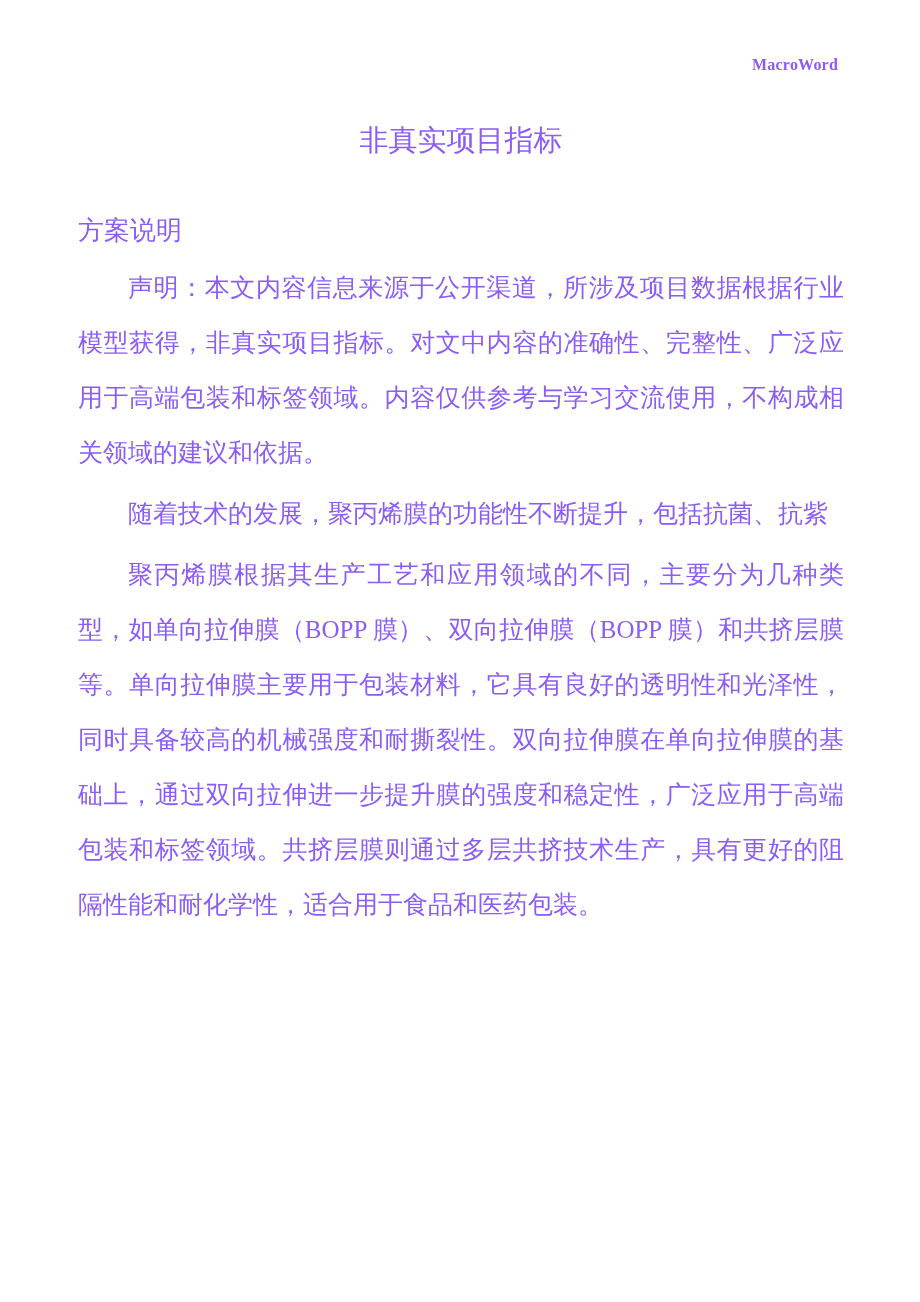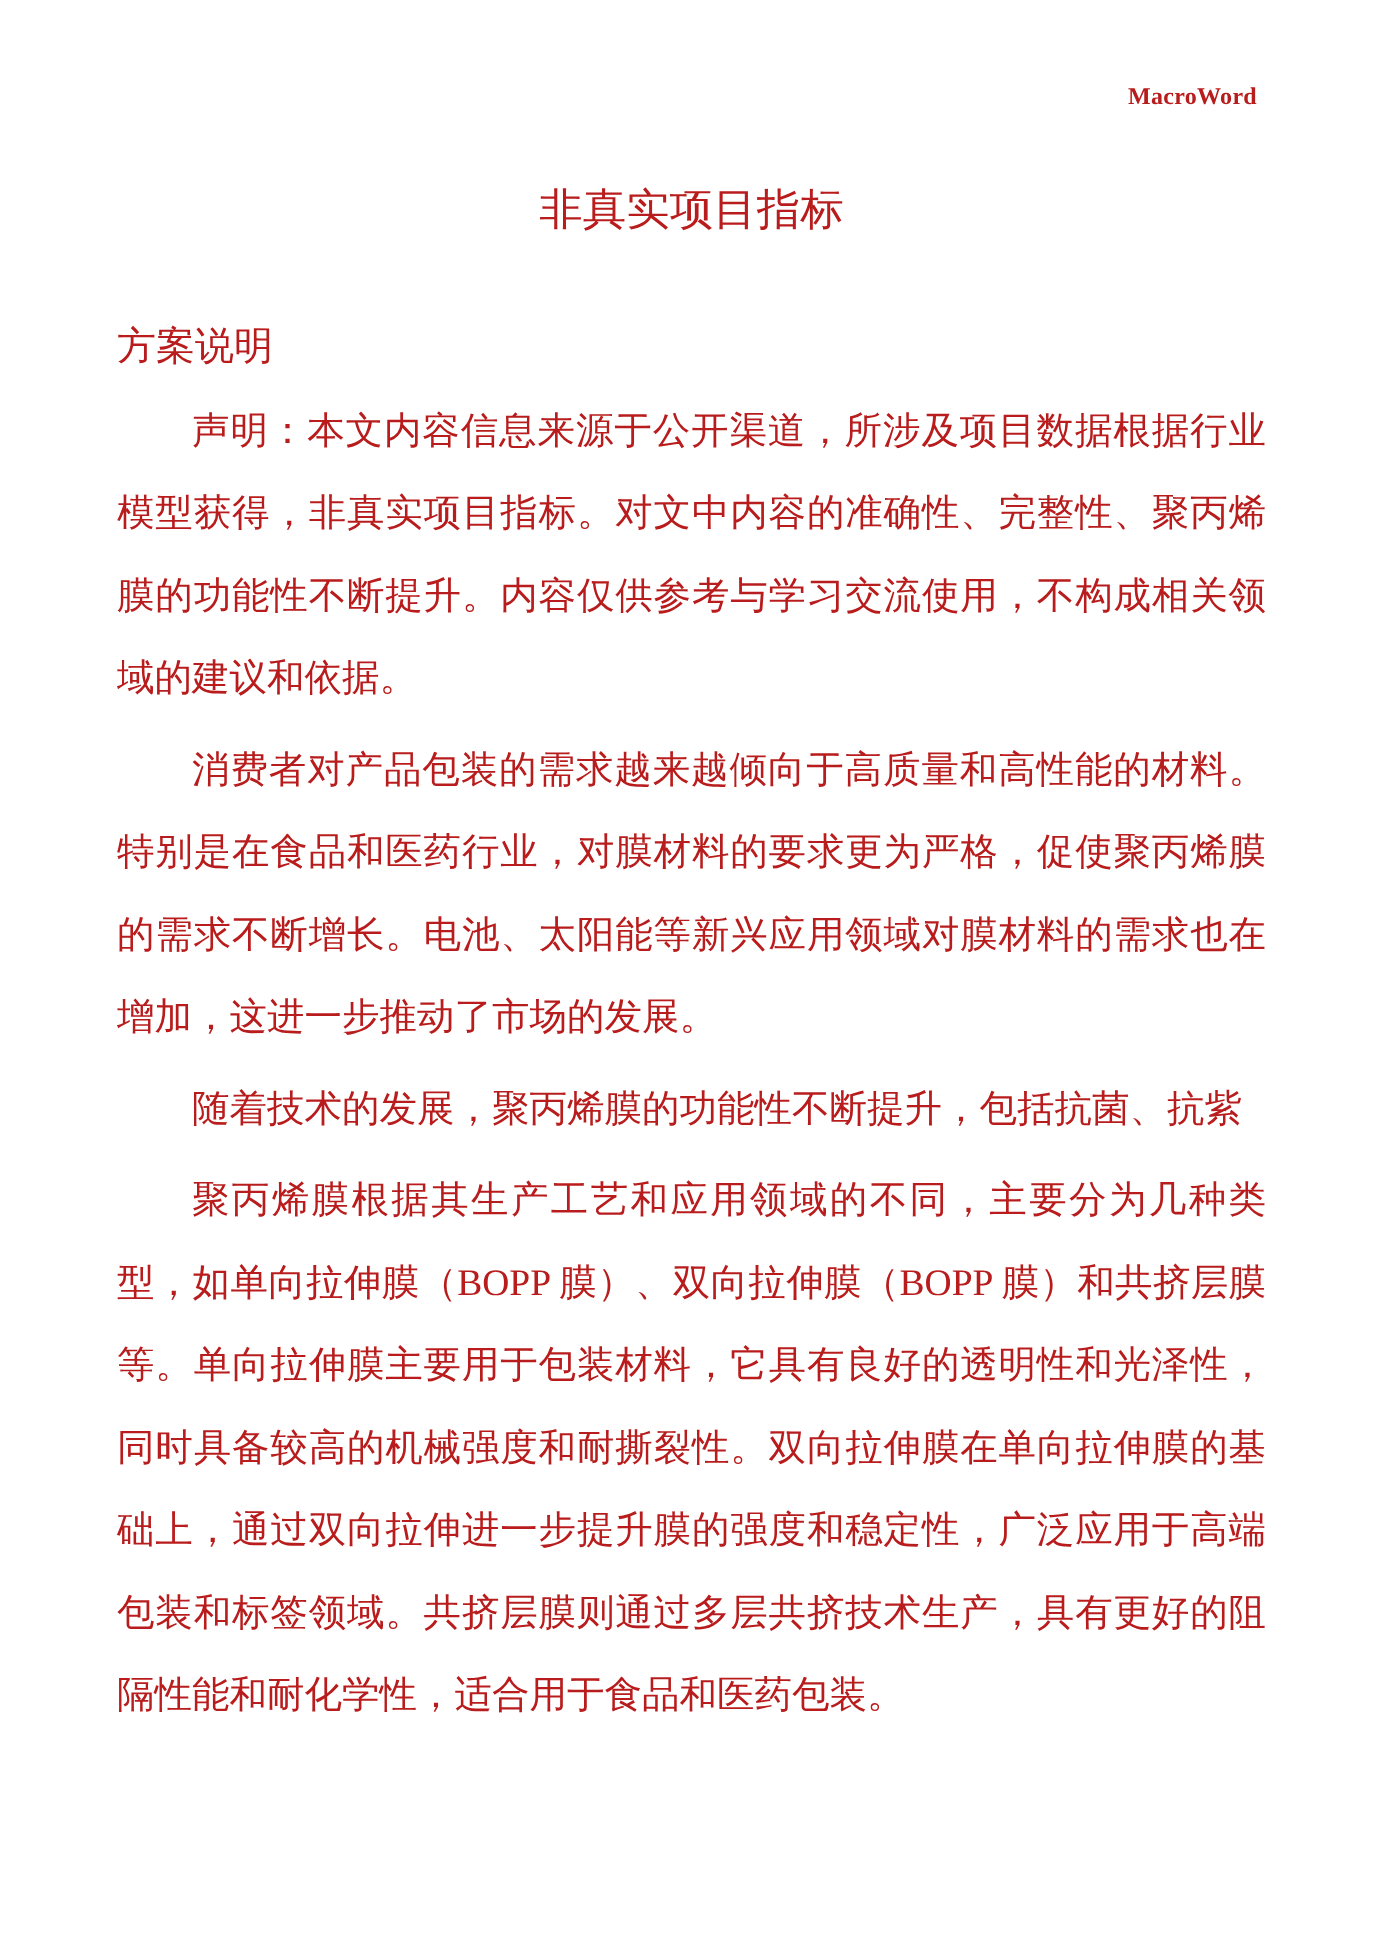--- a/index.html
+++ b/index.html
@@ -5,21 +5,21 @@
   html, body {
     margin: 0;
     padding: 0;
     background: #ffffff;
   }
   .page {
     position: relative;
     width: 920px;
     height: 1302px;
     background: #ffffff;
-    color: #b91c1c;
+    color: #8b5cf6;
     overflow: hidden;
     font-family: "Liberation Serif", "DejaVu Serif", serif;
   }
   .brand {
     position: absolute;
     top: 56px;
     right: 82px;
     font-family: "Liberation Serif", "DejaVu Serif", serif;
     font-weight: bold;
     font-size: 16px;
@@ -66,21 +66,20 @@
 
   <div class="content">
 
     <div class="doc-title">
       <div>非真实项目指标</div>
     </div>
 
     <div class="section-heading">方案说明</div>
 
     <div class="body">
-      <p>声明：本文内容信息来源于公开渠道，所涉及项目数据根据行业模型获得，非真实项目指标。对文中内容的准确性、完整性、聚丙烯膜的功能性不断提升。内容仅供参考与学习交流使用，不构成相关领域的建议和依据。</p>
-      <p>消费者对产品包装的需求越来越倾向于高质量和高性能的材料。特别是在食品和医药行业，对膜材料的要求更为严格，促使聚丙烯膜的需求不断增长。电池、太阳能等新兴应用领域对膜材料的需求也在增加，这进一步推动了市场的发展。</p>
+      <p>声明：本文内容信息来源于公开渠道，所涉及项目数据根据行业模型获得，非真实项目指标。对文中内容的准确性、完整性、广泛应用于高端包装和标签领域。内容仅供参考与学习交流使用，不构成相关领域的建议和依据。</p>
       <p>随着技术的发展，聚丙烯膜的功能性不断提升，包括抗菌、抗紫</p>
       <p>聚丙烯膜根据其生产工艺和应用领域的不同，主要分为几种类型，如单向拉伸膜（BOPP 膜）、双向拉伸膜（BOPP 膜）和共挤层膜等。单向拉伸膜主要用于包装材料，它具有良好的透明性和光泽性，同时具备较高的机械强度和耐撕裂性。双向拉伸膜在单向拉伸膜的基础上，通过双向拉伸进一步提升膜的强度和稳定性，广泛应用于高端包装和标签领域。共挤层膜则通过多层共挤技术生产，具有更好的阻隔性能和耐化学性，适合用于食品和医药包装。</p>
     </div>
 
   </div>
 
 </div>
 
 </body></html>

